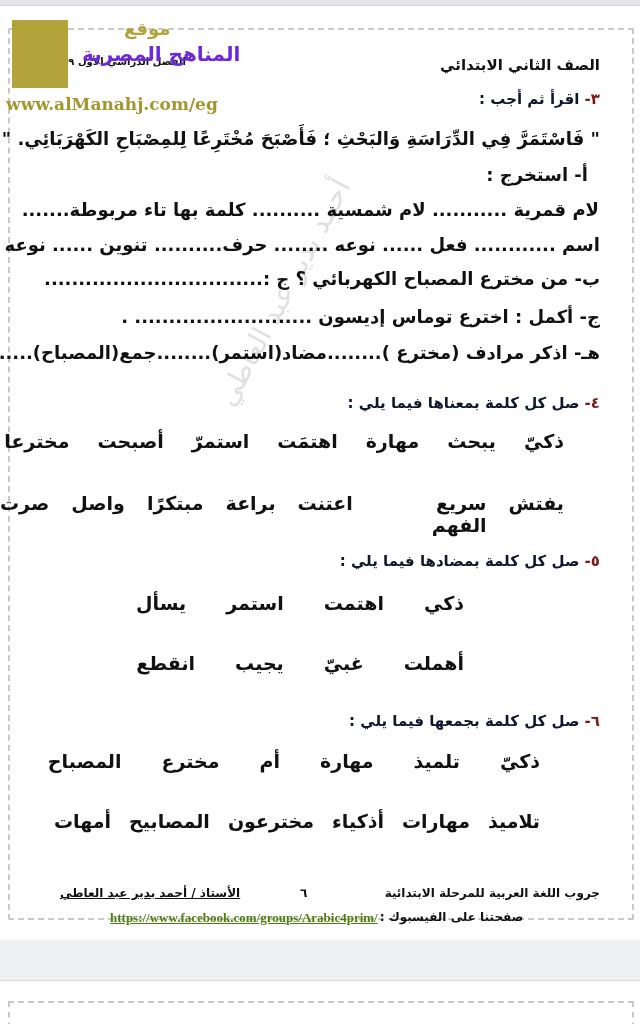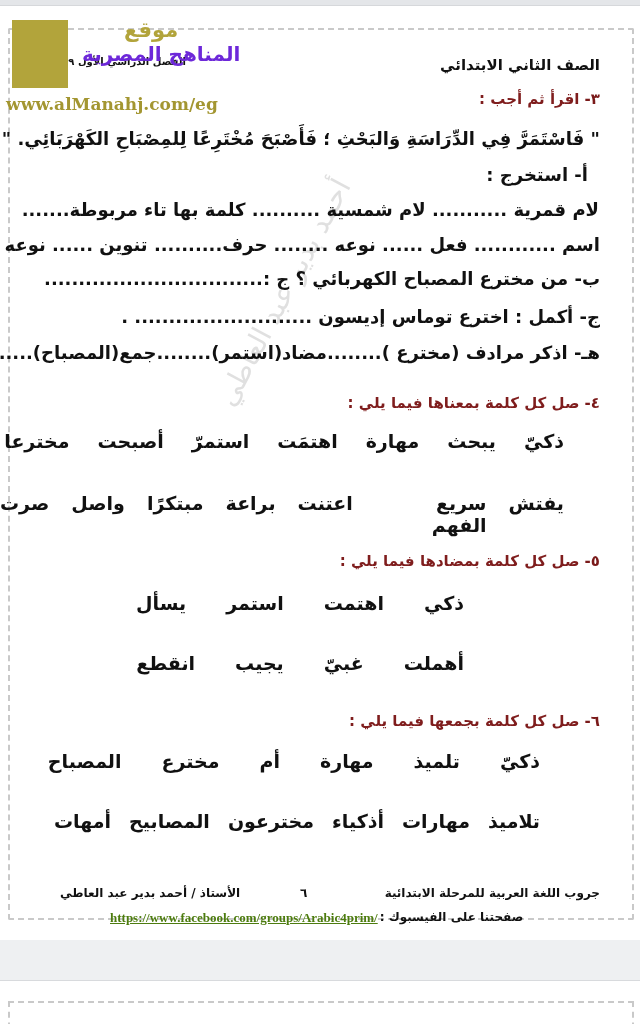--- a/index.html
+++ b/index.html
@@ -17,36 +17,36 @@
               border-top: 2px dashed #c9c9c9; border-left: 2px dashed #c9c9c9; border-right: 2px dashed #c9c9c9; }
 
     .rtl { direction: rtl; unicode-bidi: embed; }
     .abs { position: absolute; }
 
     .bold { font-weight: bold; color: #111; }
     .hdr-grade { right: 40px; top: 50px; font-size: 15px; }
     .hdr-term  { left: 50px; top: 50px; font-size: 10px; }
 
     .logo-block { position: absolute; left: 12px; top: 14px; width: 56px; height: 68px; background: #b2a43b; }
-    .logo-text1 { position: absolute; left: 124px; top: 12px; font-size: 21px; font-weight: bold; color: #b2a43b; direction: rtl; }
+    .logo-text1 { position: absolute; left: 124px; top: 12px; font-size: 18px; font-weight: bold; color: #b2a43b; direction: rtl; }
     .logo-text2 { position: absolute; left: 82px; top: 36px; font-size: 20px; font-weight: bold; color: #6d28d9; direction: rtl; }
     .logo-url   { position: absolute; left: 6px; top: 88px; font-family: "DejaVu Serif", serif; font-size: 17px; font-weight: bold; color: #a39631; }
 
     .q-title { font-weight: bold; font-size: 15px; color: #111; }
     .q-title .num { color: #7a1a1a; }
     .q-title .txt { color: #111; }
-    .q-title.red .txt { color: #7f1d1d; }
+    .q-title.red .txt { color: #0f172a; }
 
     .passage { right: 40px; top: 122px; font-size: 18px; font-weight: bold; color: #111; }
     .line { font-size: 18px; font-weight: bold; color: #111; white-space: nowrap; }
 
     .word-row { display: flex; direction: rtl; position: absolute; font-size: 19px; font-weight: bold; color: #111; }
     .word-row span { display: inline-block; }
 
-    .footer-left { left: 60px; top: 880px; font-size: 12px; font-weight: bold; }
+    .footer-left { left: 60px; top: 880px; font-size: 12px; font-weight: bold; text-decoration: underline; }
     .footer-right { right: 40px; top: 880px; font-size: 12px; font-weight: bold; }
     .footer-num { left: 300px; top: 880px; font-size: 12px; font-weight: bold; }
     .footer-link-row { left: 110px; top: 904px; font-size: 12px; font-weight: bold; display: flex; direction: rtl; gap: 2px; }
     .footer-link { font-family: "Liberation Serif", serif; font-size: 13px; color: #4d7c0f; text-decoration: underline; direction: ltr; }
 
     .watermark { position: absolute; left: 210px; top: 390px; font-size: 28px; color: #e0e0e0; transform: rotate(-62deg); transform-origin: left top; white-space: nowrap; direction: rtl; font-family: "DejaVu Serif", serif; }
   </style>
 </head>
 <body>
 

